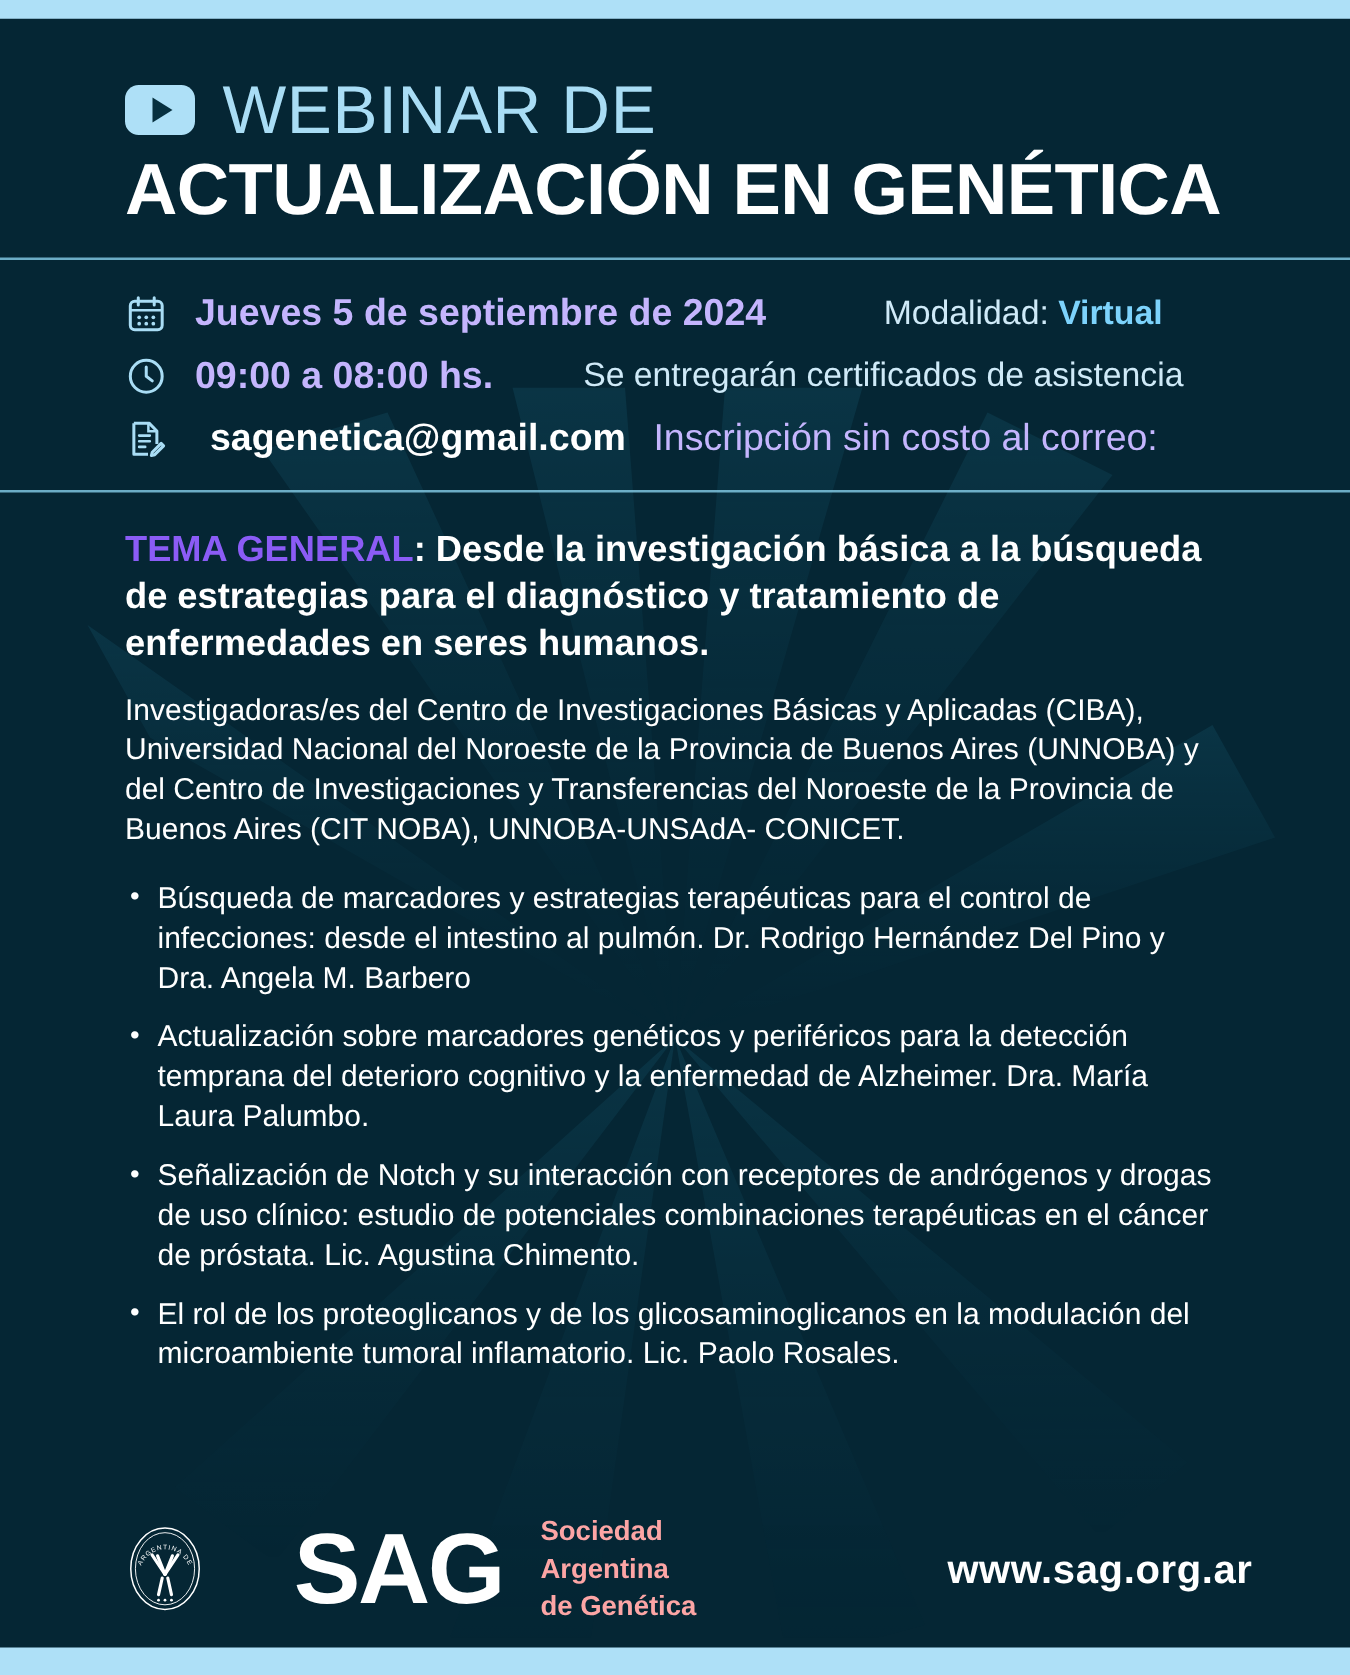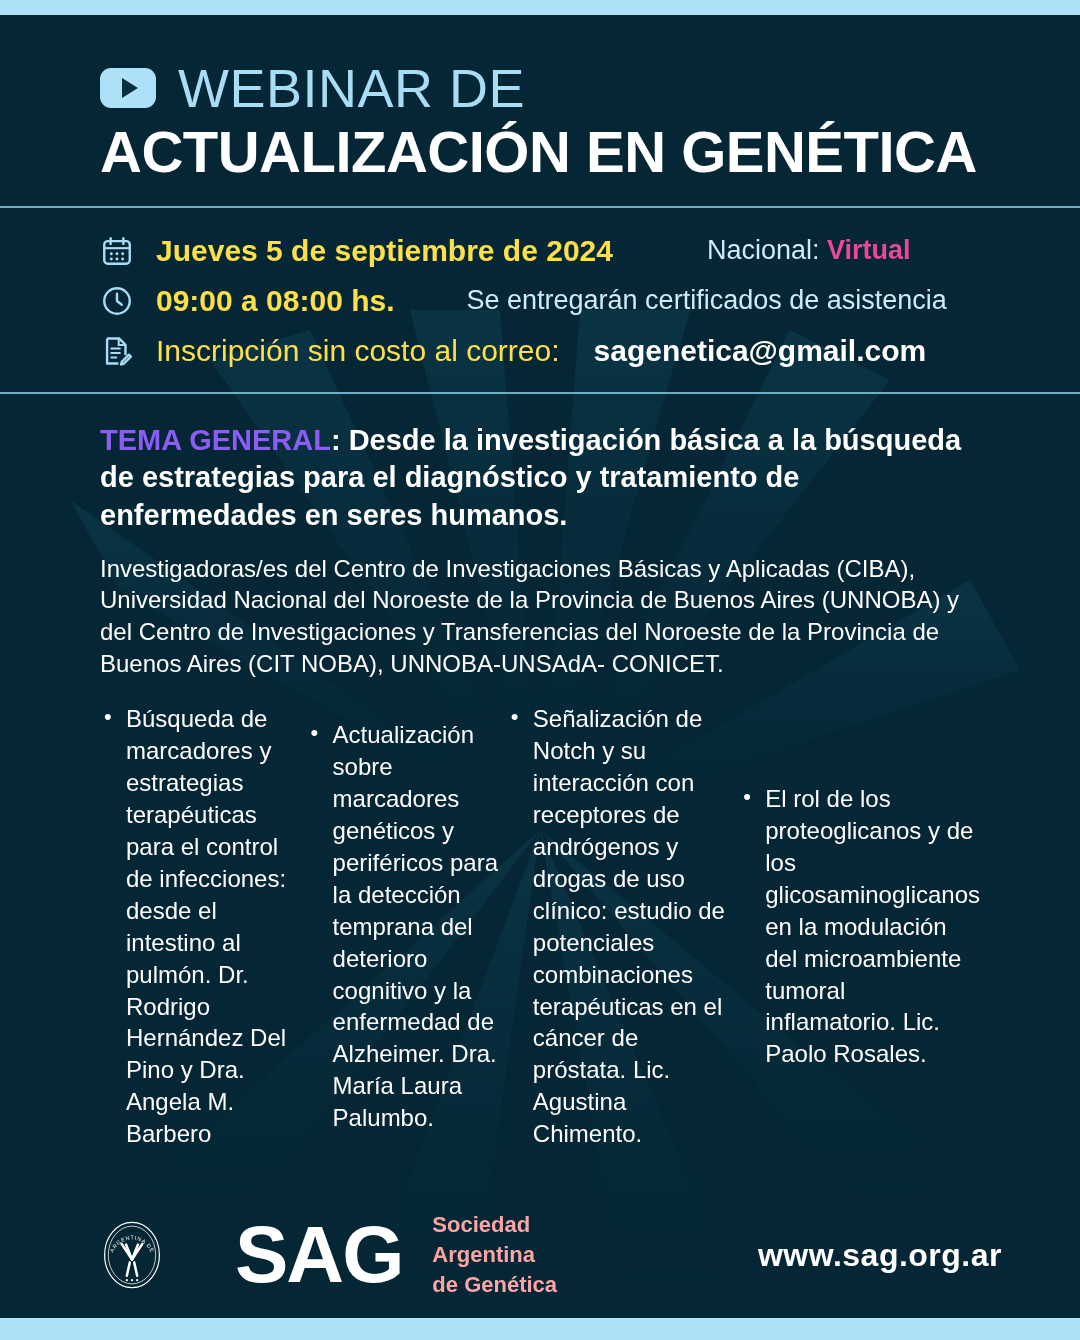--- a/index.html
+++ b/index.html
@@ -70,40 +70,40 @@
     letter-spacing:-.5px; line-height:1.08; white-space:nowrap;
   }
 
   .divider { height:2px; background:#7fc6e0; opacity:.85; width:100%; position:relative; z-index:4; }
 
   
   .info { padding:26px 60px 24px 100px; display:flex; flex-direction:column; gap:16px; }
   .info-row { display:flex; align-items:center; gap:22px; }
   .ico { width:34px; height:34px; flex:0 0 auto; color:#a9ddf5; }
   .ico svg { width:100%; height:100%; display:block; }
-  .info-main { font-size:30px; color:#fde047; font-weight:bold; white-space:nowrap; }
+  .info-main { font-size:30px; color:#c4b5fd; font-weight:bold; white-space:nowrap; }
   .info-main.reg { font-weight:400; }
   .info-side { font-size:27px; color:#cfeaf8; font-weight:400; white-space:nowrap; }
-  .info-side b { color:#ec4899; font-weight:bold; }
+  .info-side b { color:#7dd3fc; font-weight:bold; }
   .row-sep { width:50px; flex:0 0 auto; }
   .row-sep.sm { width:28px; }
   .mail { font-weight:bold; color:#ffffff; }
 
   
   .main { padding:28px 60px 0 100px; flex:1 1 auto; }
   .tema {
     font-size:29px; font-weight:bold; color:#ffffff;
     line-height:1.3; margin-bottom:18px; max-width:880px;
   }
   .tema .lbl { color:#8b5cf6; }
   .affil {
     font-size:24px; color:#ffffff; font-weight:400;
     line-height:1.32; max-width:880px; margin-bottom:24px;
   }
-  ul.talks { list-style:none; display:flex; flex-direction:row; gap:4px; max-width:880px;align-items:center; }
+  ul.talks { list-style:none; display:flex; flex-direction:column; gap:15px; max-width:880px; }
   ul.talks li {
     position:relative; padding-left:26px;
     font-size:24px; color:#ffffff; line-height:1.33; font-weight:400;
   }
   ul.talks li::before {
     content:"•"; position:absolute; left:4px; top:-1px;
     color:#ffffff; font-size:22px;
   }
 
   
@@ -182,21 +182,21 @@
             <circle cx="8" cy="14" r="1.05" fill="currentColor" stroke="none"></circle>
             <circle cx="12" cy="14" r="1.05" fill="currentColor" stroke="none"></circle>
             <circle cx="16" cy="14" r="1.05" fill="currentColor" stroke="none"></circle>
             <circle cx="8" cy="17.6" r="1.05" fill="currentColor" stroke="none"></circle>
             <circle cx="12" cy="17.6" r="1.05" fill="currentColor" stroke="none"></circle>
             <circle cx="16" cy="17.6" r="1.05" fill="currentColor" stroke="none"></circle>
           </svg>
         </span>
         <span class="info-main">Jueves 5 de septiembre de 2024</span>
         <span class="row-sep"></span>
-        <span class="info-side"><span>Nacional:</span>
+        <span class="info-side"><span>Modalidad:</span>
           <b>Virtual</b></span>
       </div>
 
       <div class="info-row">
         <span class="ico">
           <svg viewBox="0 0 24 24" fill="none" stroke="currentColor" stroke-width="1.7">
             <circle cx="12" cy="12" r="9"></circle>
             <path d="M12 6.8V12l3.4 2.6" stroke-linecap="round" stroke-linejoin="round"></path>
           </svg>
         </span>
@@ -208,22 +208,22 @@
       <div class="info-row">
         <span class="ico">
           <svg viewBox="0 0 24 24" fill="none" stroke="currentColor" stroke-width="1.7">
             <path d="M5 3.2h8.6L18 7.6V15" stroke-linejoin="round"></path>
             <path d="M5 3.2v17.6h8" stroke-linejoin="round"></path>
             <path d="M13.2 3.4v4.3H17.8" stroke-width="1.4"></path>
             <path d="M8 10.2h6M8 13.4h6M8 16.6h3.4" stroke-linecap="round" stroke-width="1.5"></path>
             <path d="M20.4 14.6l1.4 1.4-5 5-1.9.5.5-1.9z" stroke-linejoin="round"></path>
           </svg>
         </span>
+        <span class="info-main mail" style="margin-left:12px">sagenetica@gmail.com</span>
         <span class="info-main reg">Inscripción sin costo al correo:</span>
-        <span class="info-main mail" style="margin-left:12px">sagenetica@gmail.com</span>
       </div>
 
     </div>
 
     <div class="divider"></div>
 
     <div class="main">
 
       <p class="tema"><span class="lbl">TEMA GENERAL</span><span>:  Desde la investigación básica a la búsqueda de estrategias para el diagnóstico y tratamiento de enfermedades en seres humanos.</span></p>
 

